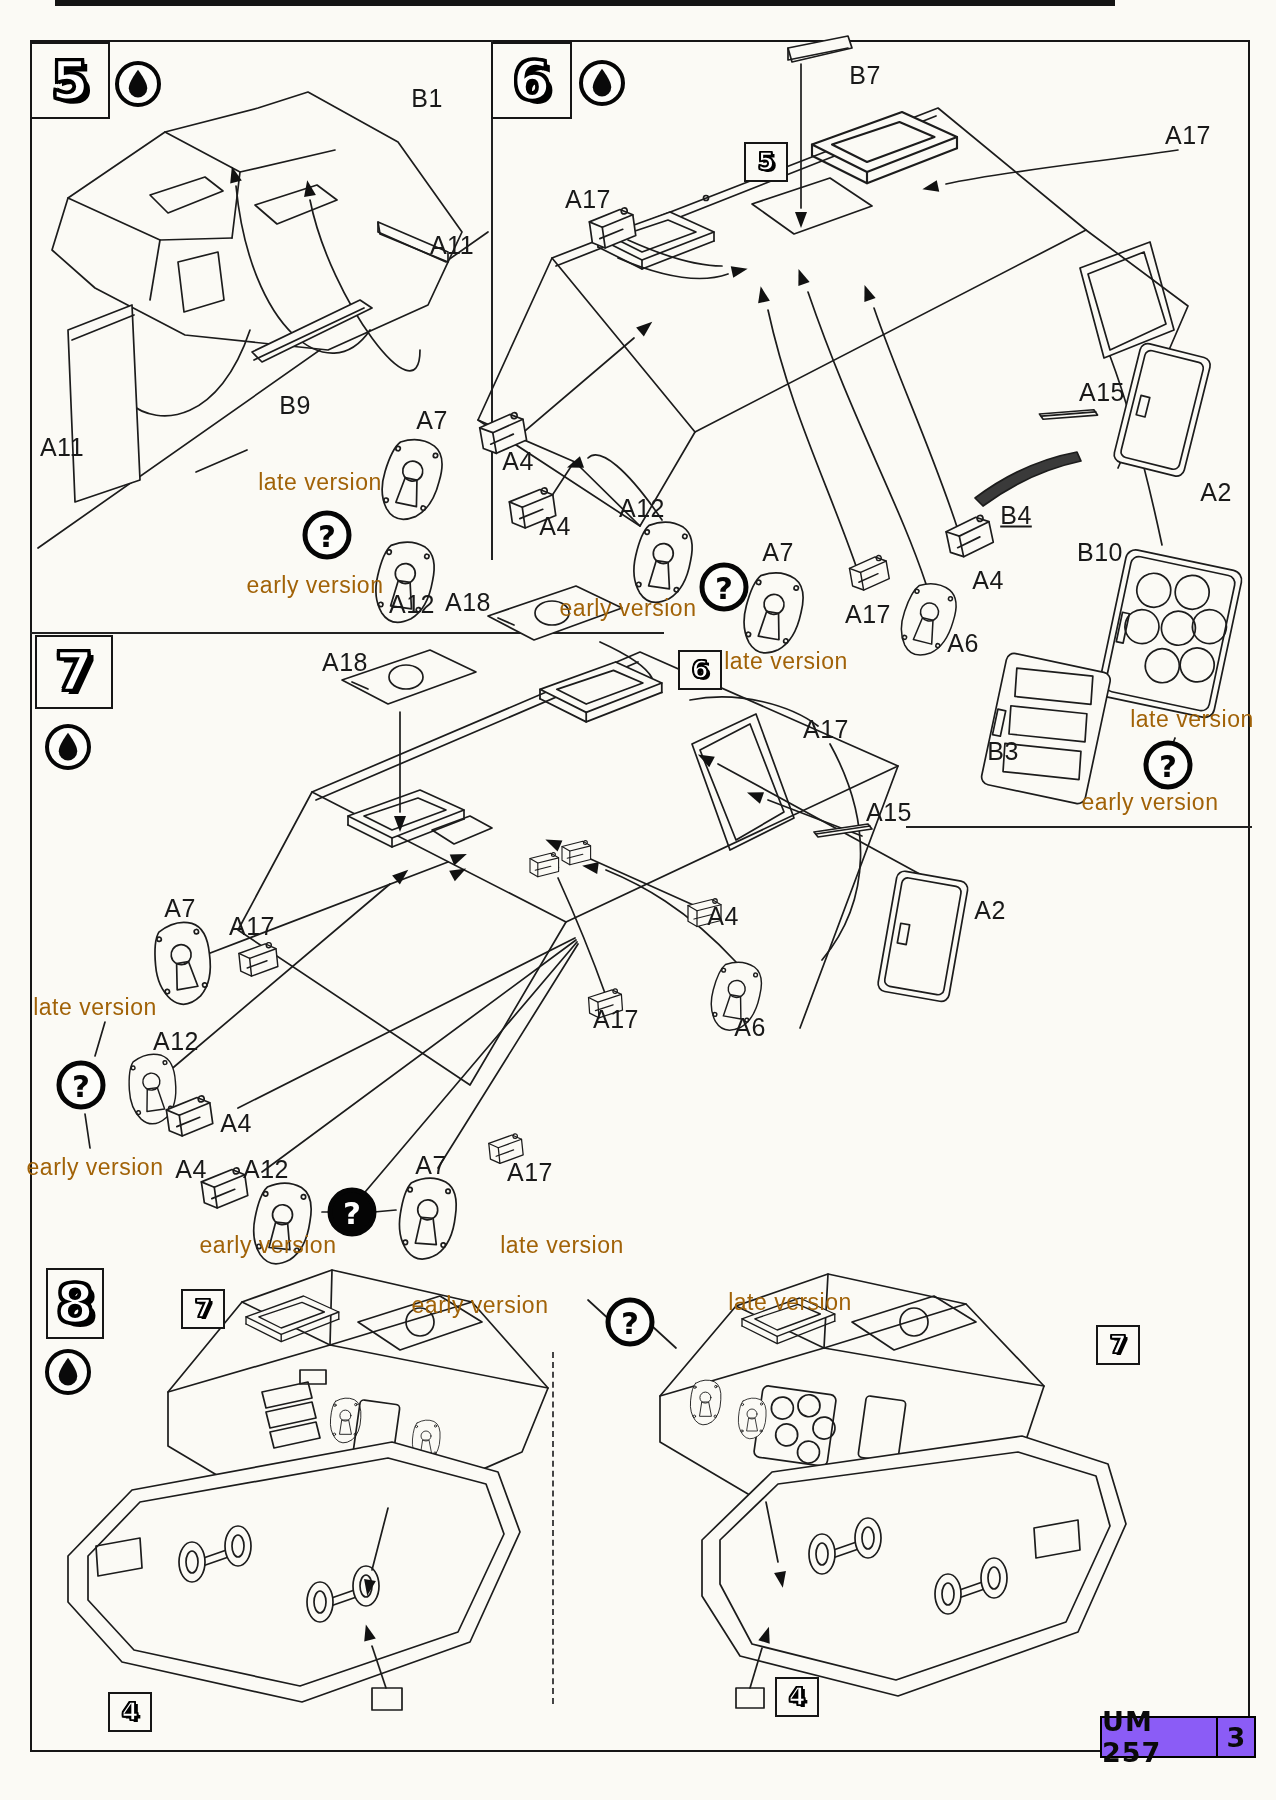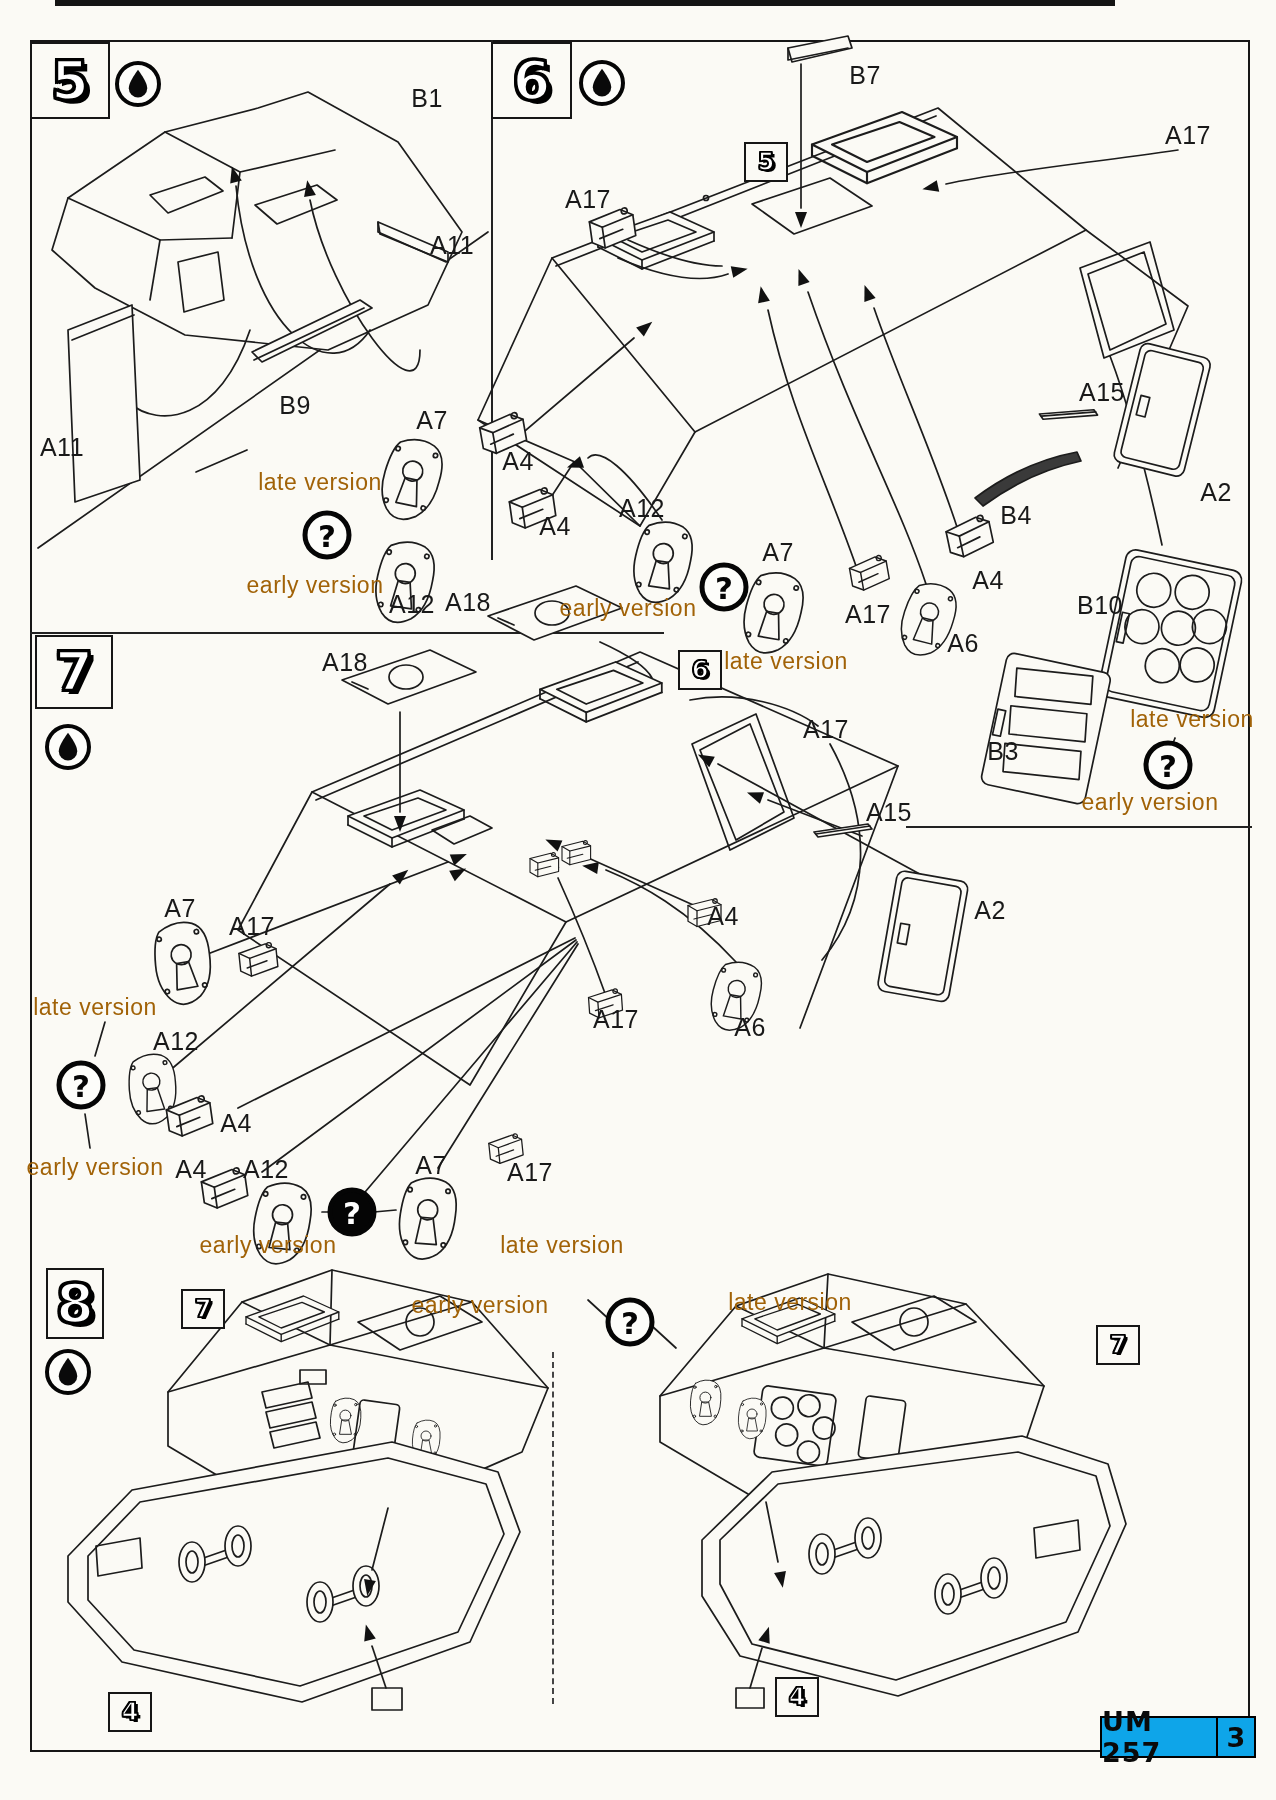--- a/index.html
+++ b/index.html
@@ -35,21 +35,21 @@
           transform:translate(-50%,-50%);box-sizing:border-box;}
   .q-icon.filled{background:#050505;color:#fff;border-color:#050505;}
   .part-label{position:absolute;font-size:25px;color:#191919;white-space:nowrap;
               transform:translate(-50%,-50%);letter-spacing:0.5px;}
   .version-label{position:absolute;font-size:23px;color:#a16207;white-space:nowrap;
               transform:translate(-50%,-50%);letter-spacing:0.5px;}
   .ref-box{position:absolute;border:2px solid #161616;background:#fbfaf5;width:44px;height:40px;
            display:flex;align-items:center;justify-content:center;transform:translate(-50%,-50%);
            box-sizing:border-box;}
   .footer-box{position:absolute;left:1100px;top:1716px;width:156px;height:42px;border:2px solid #000;
-              background:#0ea5e9;display:flex;box-sizing:border-box;}
+              background:#8b5cf6;display:flex;box-sizing:border-box;}
   .footer-cell{display:flex;align-items:center;justify-content:center;
                font-family:"DejaVu Sans",sans-serif;font-weight:bold;color:#0a0a0a;}
   .footer-code{flex:1;font-size:27px;border-right:2px solid #000;letter-spacing:1px;}
   .footer-page{width:36px;font-size:27px;}
 </style>
 </head>
 <body>
 
 <div id="canvas">
   <div class="topstrip"></div>
@@ -373,24 +373,24 @@
       <div class="part-label" style="left: 518px; top: 461px;">A4</div>
       <div class="part-label" style="left: 555px; top: 526px;">A4</div>
       <div class="part-label" style="left: 642px; top: 508px;">A12</div>
       <div class="part-label" style="left: 778px; top: 552px;">A7</div>
       <div class="q-icon" style="left: 724px; top: 587px;">?</div>
       <div class="version-label" style="left: 628px; top: 608px;">early version</div>
       <div class="version-label" style="left: 786px; top: 661px;">late version</div>
       <div class="part-label" style="left: 868px; top: 614px;">A17</div>
       <div class="part-label" style="left: 963px; top: 643px;">A6</div>
       <div class="part-label" style="left: 988px; top: 580px;">A4</div>
-      <div class="part-label" style="left: 1016px; top: 515px;">B4</div>
+      <div class="part-label" style="left: 1016px; top: 515px; text-decoration: underline;">B4</div>
       <div class="part-label" style="left: 1102px; top: 392px;">A15</div>
       <div class="part-label" style="left: 1216px; top: 492px;">A2</div>
-      <div class="part-label" style="left: 1100px; top: 605px;">B10</div>
+      <div class="part-label" style="left: 1100px; top: 552px;">B10</div>
       <div class="version-label" style="left: 1192px; top: 719px;">late version</div>
       <div class="q-icon" style="left: 1168px; top: 765px;">?</div>
       <div class="version-label" style="left: 1150px; top: 802px;">early version</div>
       <div class="part-label" style="left: 1003px; top: 751px;">B3</div>
       <div class="step-box" style="left: 35px; top: 635px; width: 78px; height: 74px;">
         <span class="step-num big">7</span>
       </div>
       <div class="glue" style="left: 68px; top: 747px;">
         <svg width="34" height="34" viewBox="0 0 24 24">
           <path d="M12 2 C12 2 5.5 10.5 5.5 15 a6.5 6.5 0 0 0 13 0 C18.5 10.5 12 2 12 2 Z" fill="#0a0a0a"></path>

